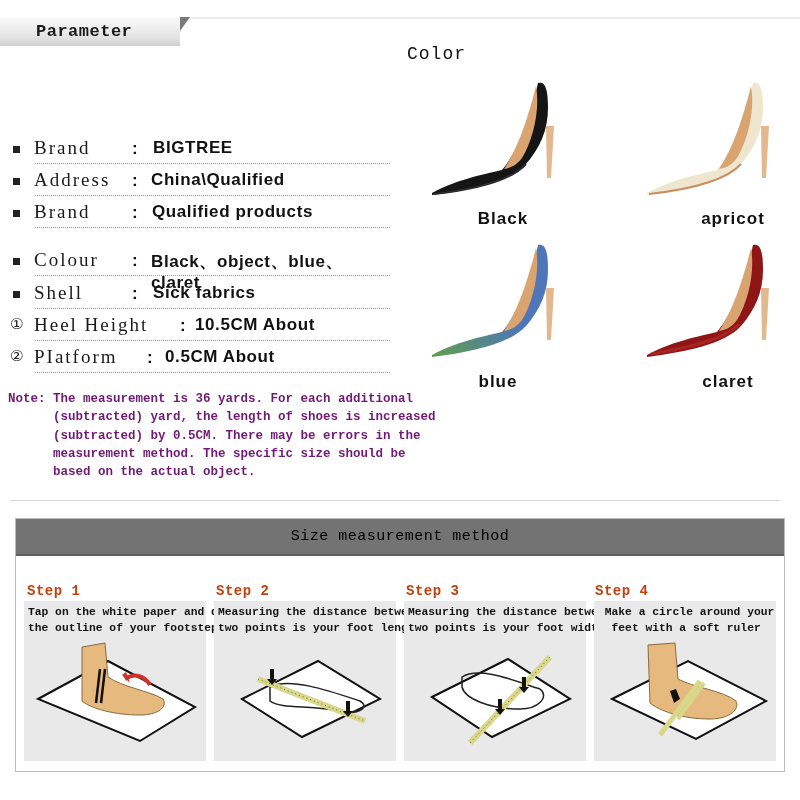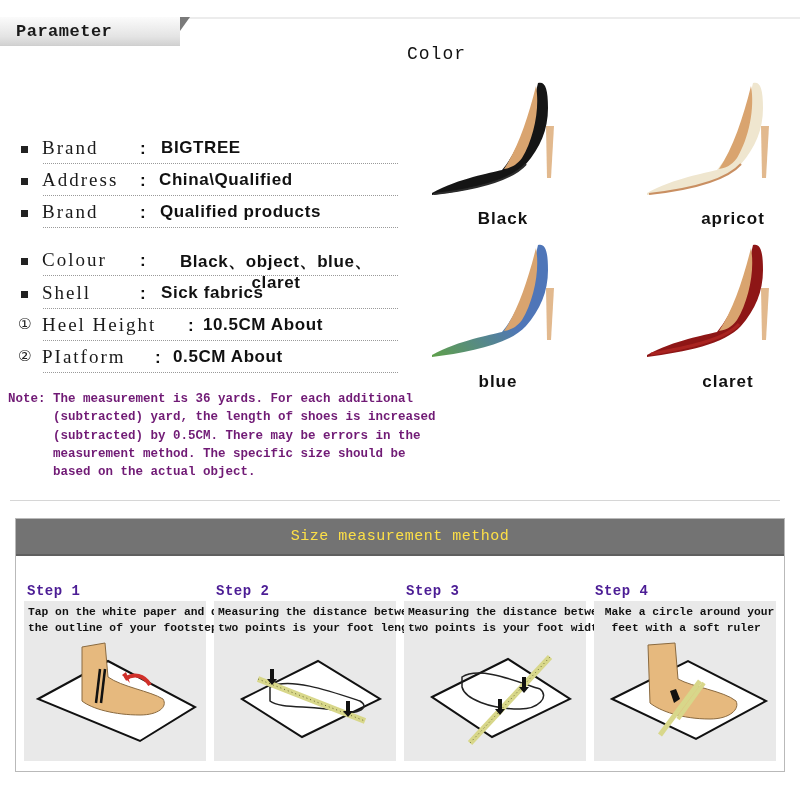--- a/index.html
+++ b/index.html
@@ -6,30 +6,30 @@
   html, body { width: 800px; height: 800px; background: #ffffff; overflow: hidden; }
   body { position: relative; font-family: "Liberation Mono", "DejaVu Sans Mono", monospace; color: #111; }
 
   
   .top-rule { position: absolute; left: 0; top: 17px; width: 800px; height: 2px; background: #ececec; }
   .param-tab {
     position: absolute; left: 0; top: 17px; width: 180px; height: 29px;
     background: linear-gradient(#fbfbfb, #e4e4e4 70%, #d2d2d2);
     border-bottom: 1px solid #cfcfcf;
     font-family: "Liberation Mono", monospace; font-weight: bold; font-size: 17px;
-    display: flex; align-items: center; padding-left: 16px; letter-spacing: 0.5px; color: #1a1a1a;
+    display: flex; align-items: center; padding-left: 36px; letter-spacing: 0.5px; color: #1a1a1a;
   }
   .param-tab-fold {
     position: absolute; left: 180px; top: 17px; width: 0; height: 0;
     border-left: 10px solid #7a7a7a; border-bottom: 14px solid transparent;
   }
 
   
   .params { position: absolute; left: 10px; top: 0; width: 380px; }
-  .prow { position: absolute; left: 8px; width: 375px; height: 30px; text-align: center; }
+  .prow { position: absolute; left: 0; width: 375px; height: 30px; }
   .prow .bullet { position: absolute; left: 3px; top: 9px; width: 7px; height: 7px; background: #222; }
   .prow .circled { position: absolute; left: 0; top: 1px; font-family: "DejaVu Sans", sans-serif; font-size: 15px; color: #222; }
   .prow .plabel { position: absolute; left: 24px; top: 0; font-family: "Liberation Serif", "DejaVu Serif", serif; font-size: 19px; letter-spacing: 2px; color: #1a1a1a; }
   .prow .pcolon { position: absolute; top: 2px; font-family: "Liberation Sans", sans-serif; font-size: 17px; font-weight: bold; }
   .prow .pvalue { position: absolute; top: 1px; font-family: "Liberation Sans", "DejaVu Sans", sans-serif; font-size: 17px; font-weight: bold; letter-spacing: 0.6px; color: #111; }
   .prow .dots { position: absolute; left: 25px; right: -5px; top: 26px; border-bottom: 1px dotted #9a9a9a; }
 
   .note {
     position: absolute; left: 8px; top: 390px; width: 440px;
     font-family: "Liberation Mono", "DejaVu Sans Mono", monospace; font-size: 12.5px; font-weight: bold;
@@ -39,22 +39,22 @@
   
   .color-title { position: absolute; left: 407px; top: 44px; font-family: "Liberation Mono", monospace; font-size: 18px; letter-spacing: 1px; color: #111; text-align: right; }
   .shoe { position: absolute; width: 140px; height: 120px; }
   .shoe svg { width: 140px; height: 120px; display: block; }
   .shoe-label { position: absolute; width: 140px; text-align: center; font-family: "Liberation Sans", "DejaVu Sans", sans-serif; font-weight: bold; font-size: 17px; letter-spacing: 1px; color: #111; }
 
   .mid-rule { position: absolute; left: 10px; top: 500px; width: 770px; height: 1px; background: #d6d6d6; }
 
   
   .size-box { position: absolute; left: 15px; top: 518px; width: 770px; height: 254px; border: 1px solid #b9b9b9; background: #fff; }
-  .size-header { position: absolute; left: 0; top: 0; width: 100%; height: 37px; background: #737373; border-bottom: 2px solid #5f5f5f; color: #fde047; font-family: "Liberation Mono", monospace; font-size: 15px; display: flex; align-items: center; justify-content: center; letter-spacing: 0.5px; }
-  .step-title { position: absolute; top: 64px; font-family: "Liberation Mono", monospace; font-size: 14px; font-weight: bold; color: #4c1d95; letter-spacing: 0.5px; }
+  .size-header { position: absolute; left: 0; top: 0; width: 100%; height: 37px; background: #737373; border-bottom: 2px solid #5f5f5f; color: #000000; font-family: "Liberation Mono", monospace; font-size: 15px; display: flex; align-items: center; justify-content: center; letter-spacing: 0.5px; }
+  .step-title { position: absolute; top: 64px; font-family: "Liberation Mono", monospace; font-size: 14px; font-weight: bold; color: #c2410c; letter-spacing: 0.5px; }
   .step-panel { position: absolute; top: 82px; width: 182px; height: 160px; background: #e9e9e9; }
   .step-text { position: absolute; left: 4px; top: 3px; width: 178px; font-family: "Liberation Mono", monospace; font-size: 11.3px; font-weight: bold; line-height: 16px; color: #111; white-space: pre; }
   .step-illus { position: absolute; left: 6px; top: 38px; width: 170px; height: 118px; }
 </style>
 </head>
 <body>
 
 <div class="top-rule"></div>
 <div class="param-tab">
   <span>Parameter</span>

